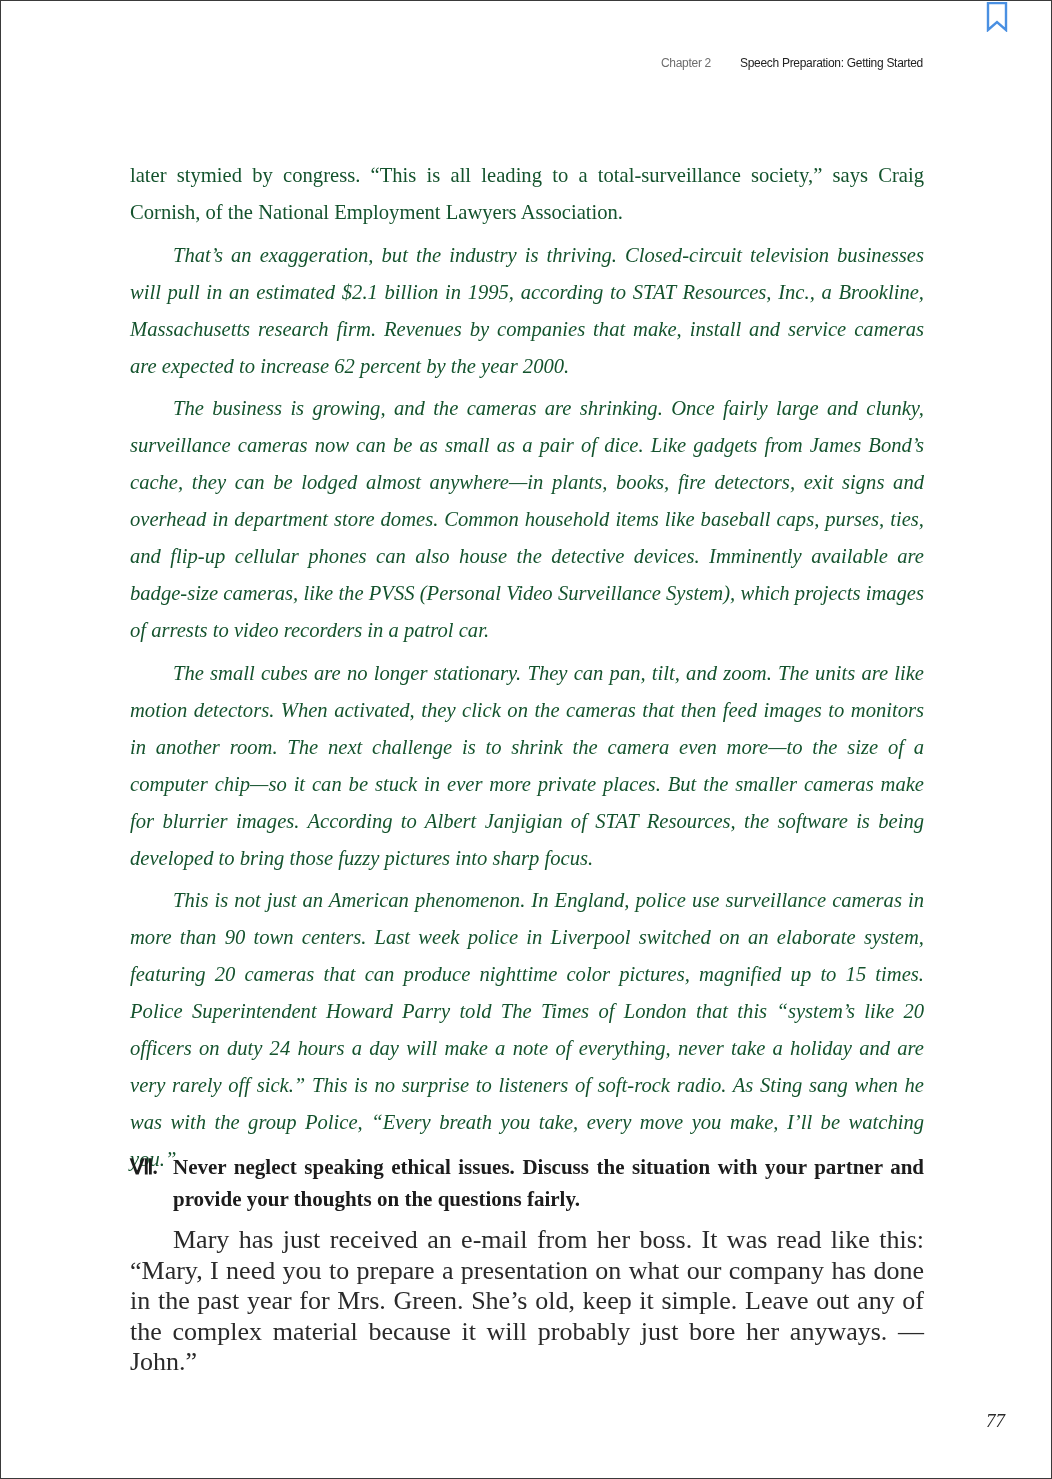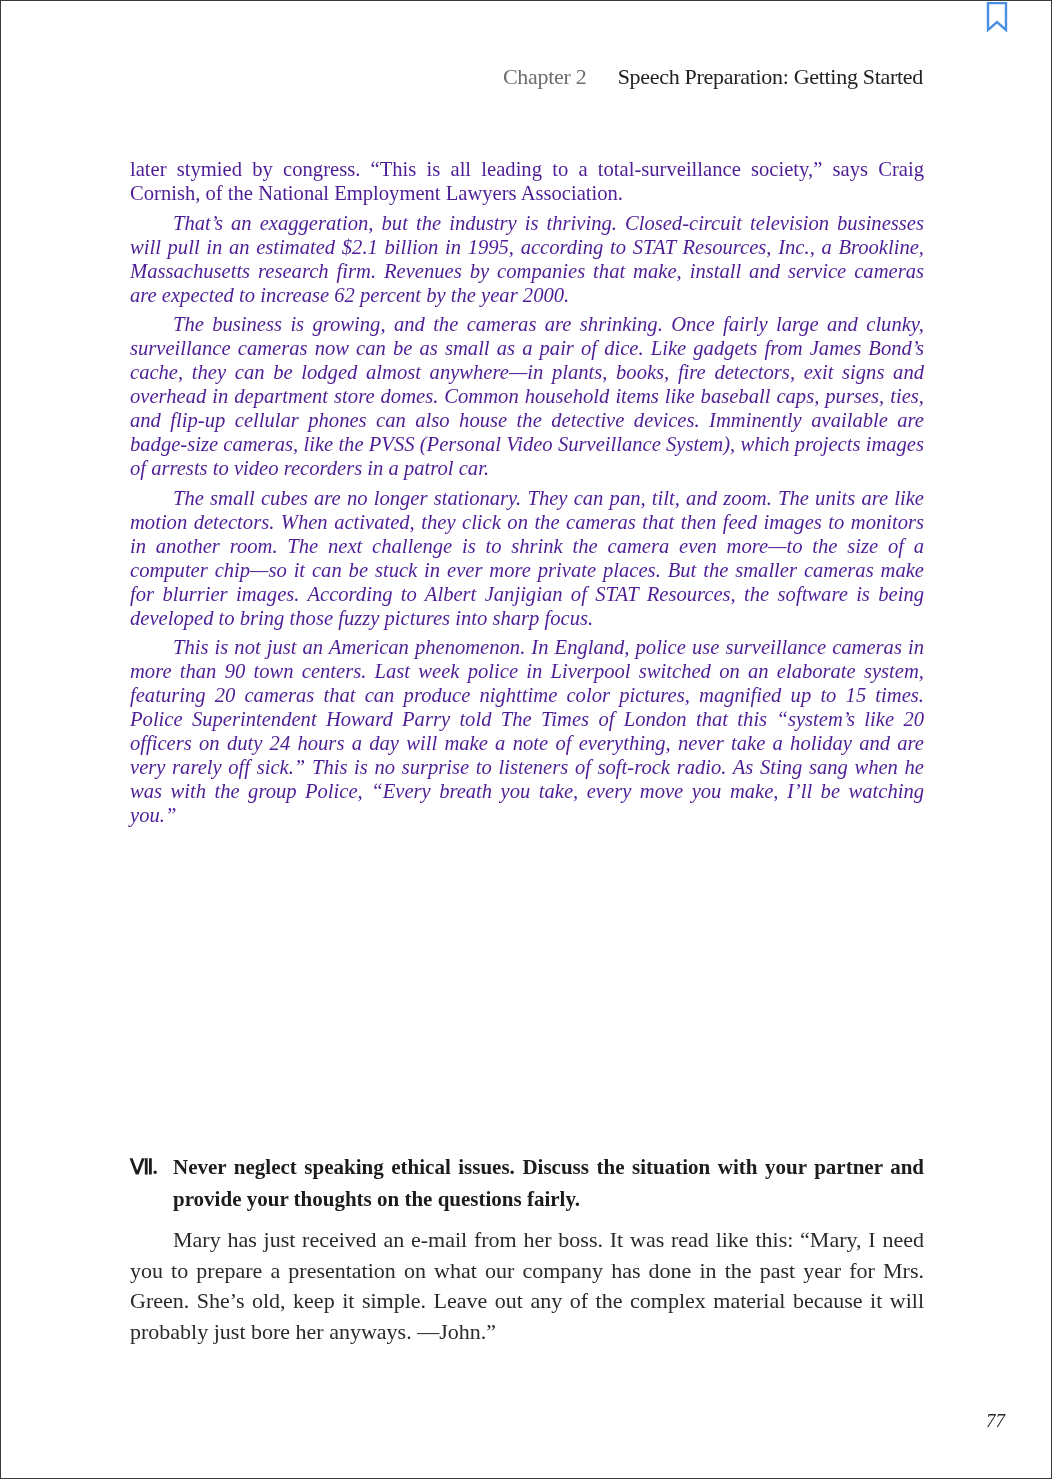--- a/index.html
+++ b/index.html
@@ -15,38 +15,38 @@
     .bookmark {
       position: absolute;
       left: 985px;
       top: 1px;
       width: 22px;
       height: 30px;
       cursor: pointer;
     }
     .running-head {
       position: absolute;
-      top: 63px;
+      top: 55px;
       right: 128px;
-      font-family: Liberation Serif, serif;
-      font-size: 22px;
+      font-family: Liberation Sans, sans-serif;
+      font-size: 12px;
       letter-spacing: -0.3px;
       white-space: nowrap;
     }
     .running-head .chapter { color: #6d6d6d; margin-right: 26px; }
     .running-head .title { color: #222222; }
     .body-text {
       position: absolute;
       left: 129px;
       top: 156px;
       width: 794px;
       font-family: "Liberation Serif", serif;
       font-size: 20.6px;
-      line-height: 24px;
-      color: #4c1d95;
+      line-height: 37px;
+      color: #14532d;
       text-align: justify;
     }
     .body-text p { margin: 0 0 5.6px 0; }
     .body-text p.indent { text-indent: 43px; font-style: italic; }
     .section-heading {
       position: absolute;
       left: 129px;
       top: 1150px;
       width: 794px;
       font-family: "Liberation Serif", serif;
@@ -57,21 +57,21 @@
       display: flex;
     }
     .section-heading .numeral { width: 43px; flex: 0 0 43px; letter-spacing: -1px; }
     .section-heading .heading-text { flex: 1; text-align: justify; }
     .scenario {
       position: absolute;
       left: 129px;
       top: 1224px;
       width: 794px;
       font-family: "Liberation Serif", serif;
-      font-size: 22px;
+      font-size: 26px;
       line-height: 30.6px;
       color: #2a2a2a;
       text-align: justify;
       text-indent: 43px;
       margin: 0;
     }
     .page-number {
       position: absolute;
       right: 46px;
       top: 1409px;

